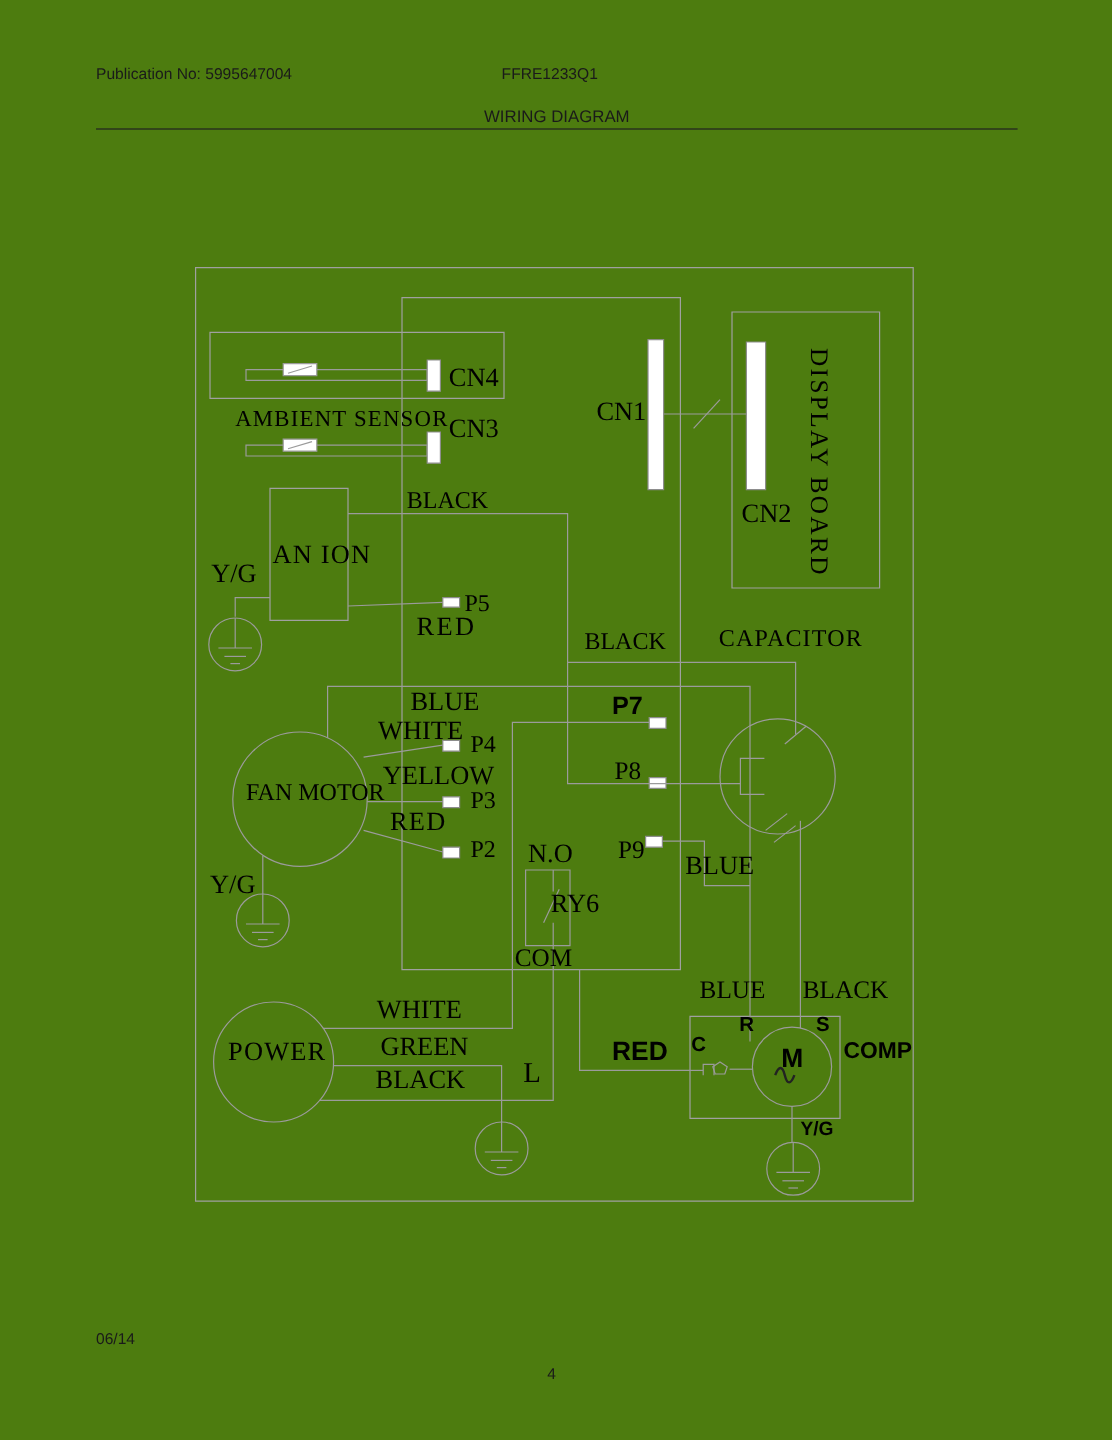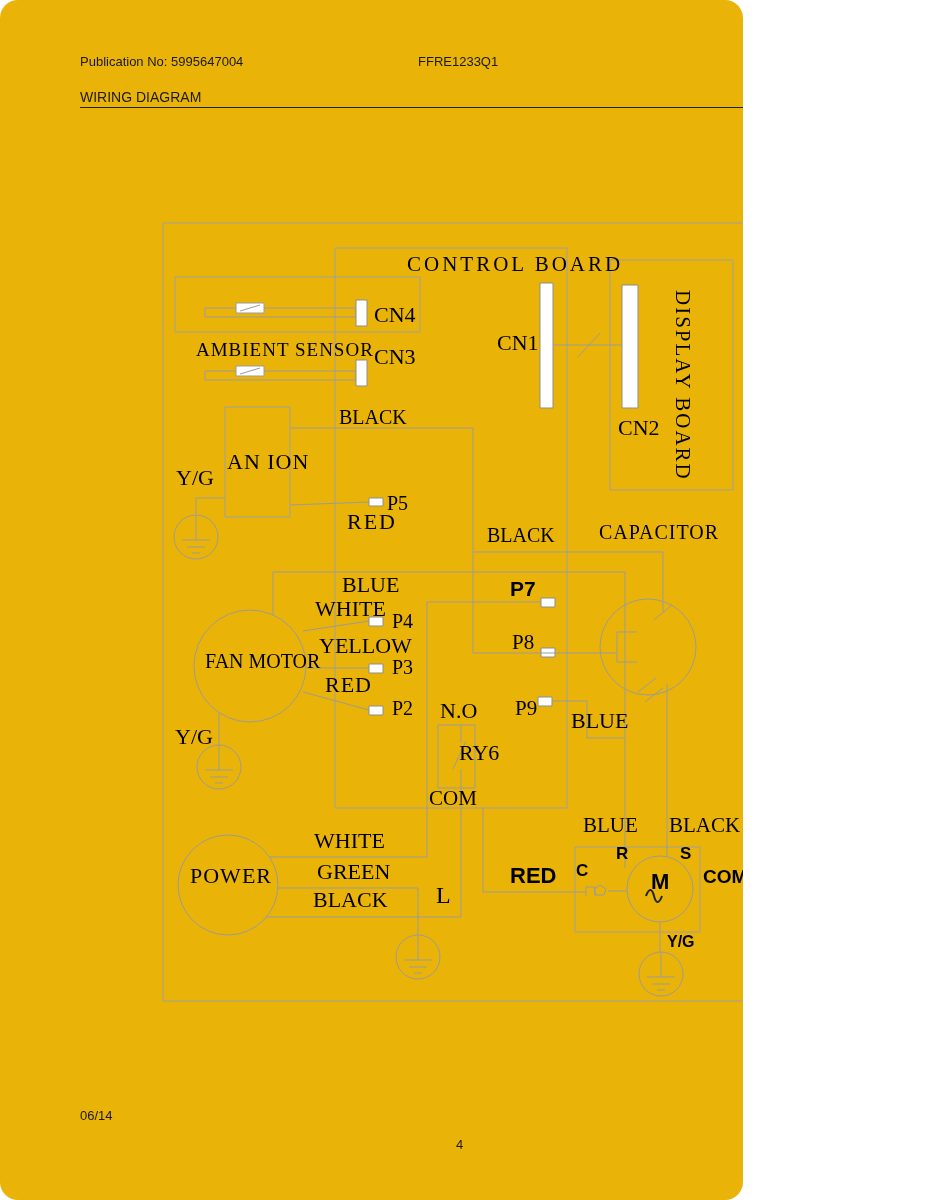--- a/index.html
+++ b/index.html
@@ -1,34 +1,34 @@
 <!DOCTYPE html>
 <html><head>
 <meta charset="utf-8">
 <style>
   html,body { margin:0; padding:0; background:#ffffff; }
-  .page { position:relative; width:743px; height:1200px; background:#eab308; overflow:hidden;
-          font-family:"Liberation Sans", sans-serif; color:#111;border-radius:18px; }
+  .page { position:relative; width:927px; height:1200px; background:#4d7c0f; overflow:hidden;
+          font-family:"Liberation Sans", sans-serif; color:#111; }
   .abs { position:absolute; white-space:nowrap; }
   .cad { font-family:"Liberation Serif", serif; color:#000; }
   .bsans { font-family:"Liberation Sans", sans-serif; font-weight:bold; color:#000; }
   .sans { font-family:"Liberation Sans", sans-serif; color:#1a1a1a; }
   .rule { position:absolute; left:80px; top:107px; width:768px; height:0; border-top:1.5px solid #222; }
   .vert { transform:rotate(90deg); transform-origin:left top; }
   svg.diagram { position:absolute; left:0; top:0; }
   svg.diagram * { vector-effect:non-scaling-stroke; }
 </style>
 </head>
 <body>
 
 <div class="page">
 
   <div class="abs sans" style="left:80px;top:54px;font-size:13px">Publication No: 5995647004</div>
   <div class="abs sans" style="left:418px;top:54px;font-size:13px">FFRE1233Q1</div>
-  <div class="abs sans" style="left:80px;top:89px;width:768px;font-size:14px">WIRING DIAGRAM</div>
+  <div class="abs sans" style="left:80px;top:89px;width:768px;text-align:center;font-size:14px">WIRING DIAGRAM</div>
   <div class="rule"></div>
 
 
   <svg class="diagram" width="927" height="1200" viewBox="0 0 927 1200">
     <defs>
       <g id="gnd" stroke="#9b9b9b" fill="none" stroke-width="1">
         <circle cx="0" cy="0" r="22"></circle>
         <line x1="0" y1="-22" x2="0" y2="3"></line>
         <line x1="-14" y1="3" x2="14" y2="3"></line>
         <line x1="-9" y1="10" x2="9" y2="10"></line>
@@ -158,21 +158,20 @@
     </g>
 
     <path d="M646,896 c3,-8 6,-8 8,0 c2,8 5,8 8,0" stroke="#222" fill="none" stroke-width="2"></path>
 
     <use href="#gnd" x="196" y="537"></use>
     <use href="#gnd" x="219" y="767"></use>
     <use href="#gnd" x="418" y="957"></use>
     <use href="#gnd" x="661" y="974"></use>
   </svg>
 
-  <div class="abs cad" style="left:407px;top:252px;font-size:21px;letter-spacing:3px">CONTROL BOARD</div>
   <div class="abs cad" style="left:374px;top:302px;font-size:22px">CN4</div>
   <div class="abs cad" style="left:196px;top:339px;font-size:19px;letter-spacing:1px">AMBIENT SENSOR</div>
   <div class="abs cad" style="left:374px;top:344px;font-size:22px">CN3</div>
   <div class="abs cad" style="left:497px;top:330px;font-size:22px">CN1</div>
   <div class="abs cad" style="left:618px;top:415px;font-size:22px">CN2</div>
   <div class="abs cad vert" style="left:695px;top:290px;font-size:21px;letter-spacing:2px">DISPLAY BOARD</div>
 
   <div class="abs cad" style="left:339px;top:406px;font-size:20px">BLACK</div>
   <div class="abs cad" style="left:227px;top:449px;font-size:22px;letter-spacing:1px">AN ION</div>
   <div class="abs cad" style="left:176px;top:465px;font-size:22px">Y/G</div>

